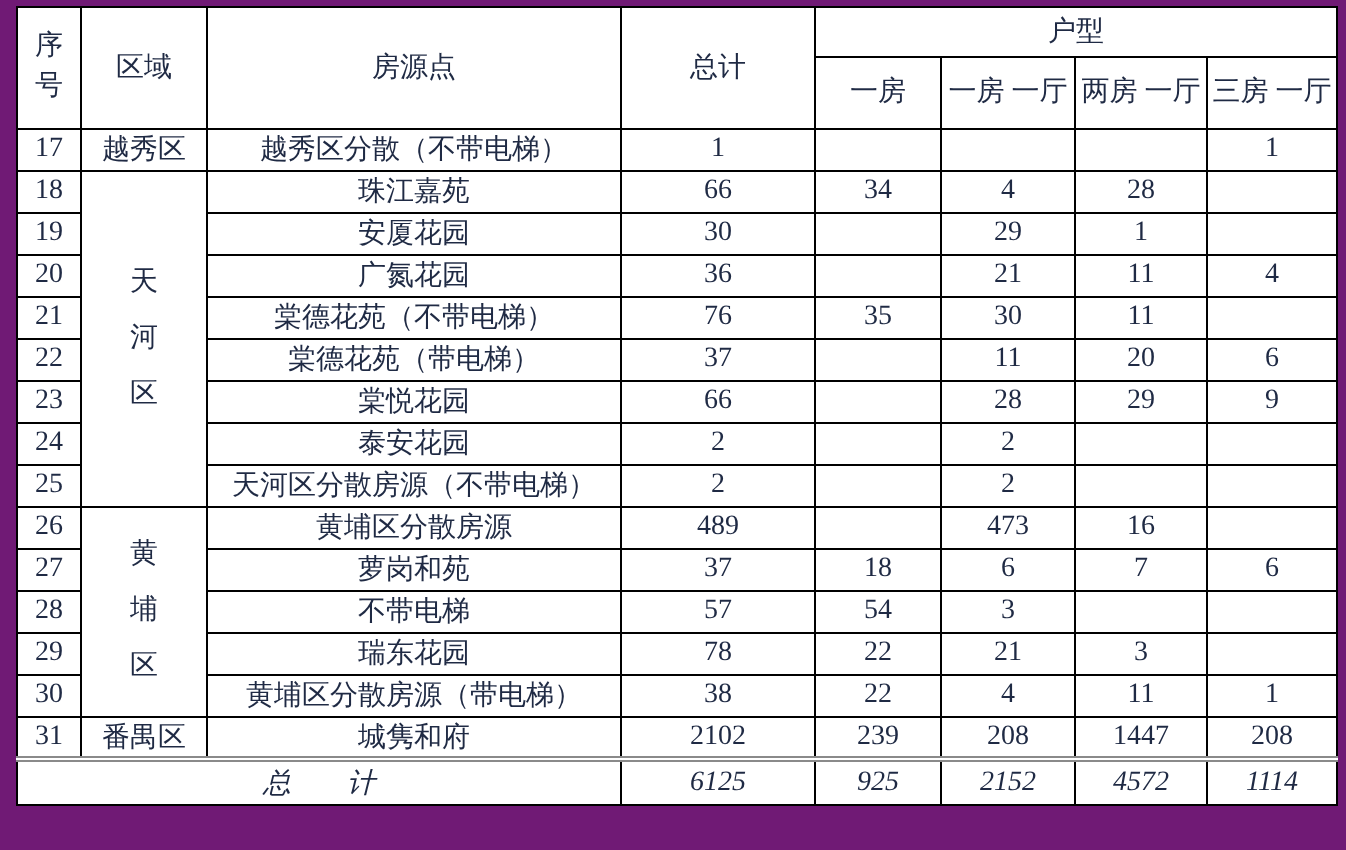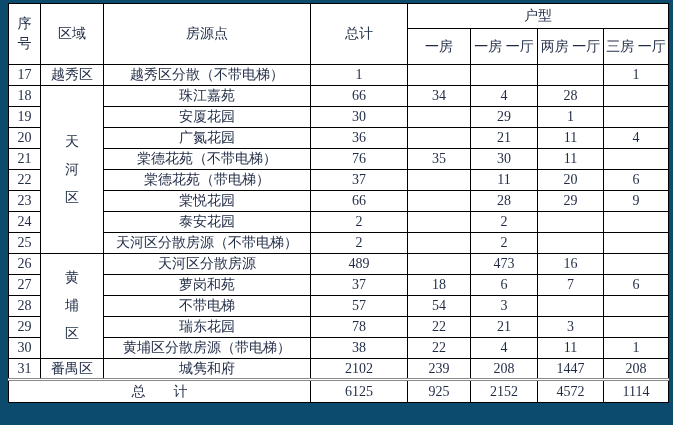--- a/index.html
+++ b/index.html
@@ -10,21 +10,21 @@
   body {
     width: 673px;
     height: 425px;
     font-family: "Liberation Serif", "DejaVu Serif", serif;
     color: #1f2a44;
     overflow: hidden;
   }
   .page {
     width: 673px;
     height: 425px;
-    background: #0c4a6e;
+    background: #701a75;
     box-sizing: border-box;
     padding: 3px 0 4px 8px;
   }
   table.housing {
     border-collapse: collapse;
     table-layout: fixed;
     width: 660px;
     background: #ffffff;
   }
   table.housing th,
@@ -36,21 +36,21 @@
     font-size: 14px;
     font-weight: normal;
     color: #1f2a44;
     overflow: hidden;
     white-space: nowrap;
   }
   tr.hdr1 { height: 25px; }
   tr.hdr2 { height: 36px; }
   tr.body-row { height: 21px; }
   tr.total-row { height: 23px; }
-  tr.total-row td { border-top: 3px double #8a8a8a; }
+  tr.total-row td { border-top: 3px double #8a8a8a; font-style: italic; }
   .subhead {
     white-space: pre-line;
     line-height: 1.25;
   }
   .stack {
     width: 1.1em;
     margin: 0 auto;
     word-break: break-all;
     white-space: normal;
     line-height: 1.45;
@@ -182,21 +182,21 @@
       <td class="num"></td>
       <td class="num">2</td>
       <td class="num"></td>
       <td class="num"></td>
     </tr>
     <tr class="body-row">
       <td class="num">26</td>
       <td rowspan="5">
             <div class="vtext">黄埔区</div>
           </td>
-      <td>天河区分散房源</td>
+      <td>黄埔区分散房源</td>
       <td class="num">489</td>
       <td class="num"></td>
       <td class="num">473</td>
       <td class="num">16</td>
       <td class="num"></td>
     </tr>
     <tr class="body-row">
       <td class="num">27</td>
       <td>萝岗和苑</td>
       <td class="num">37</td>

